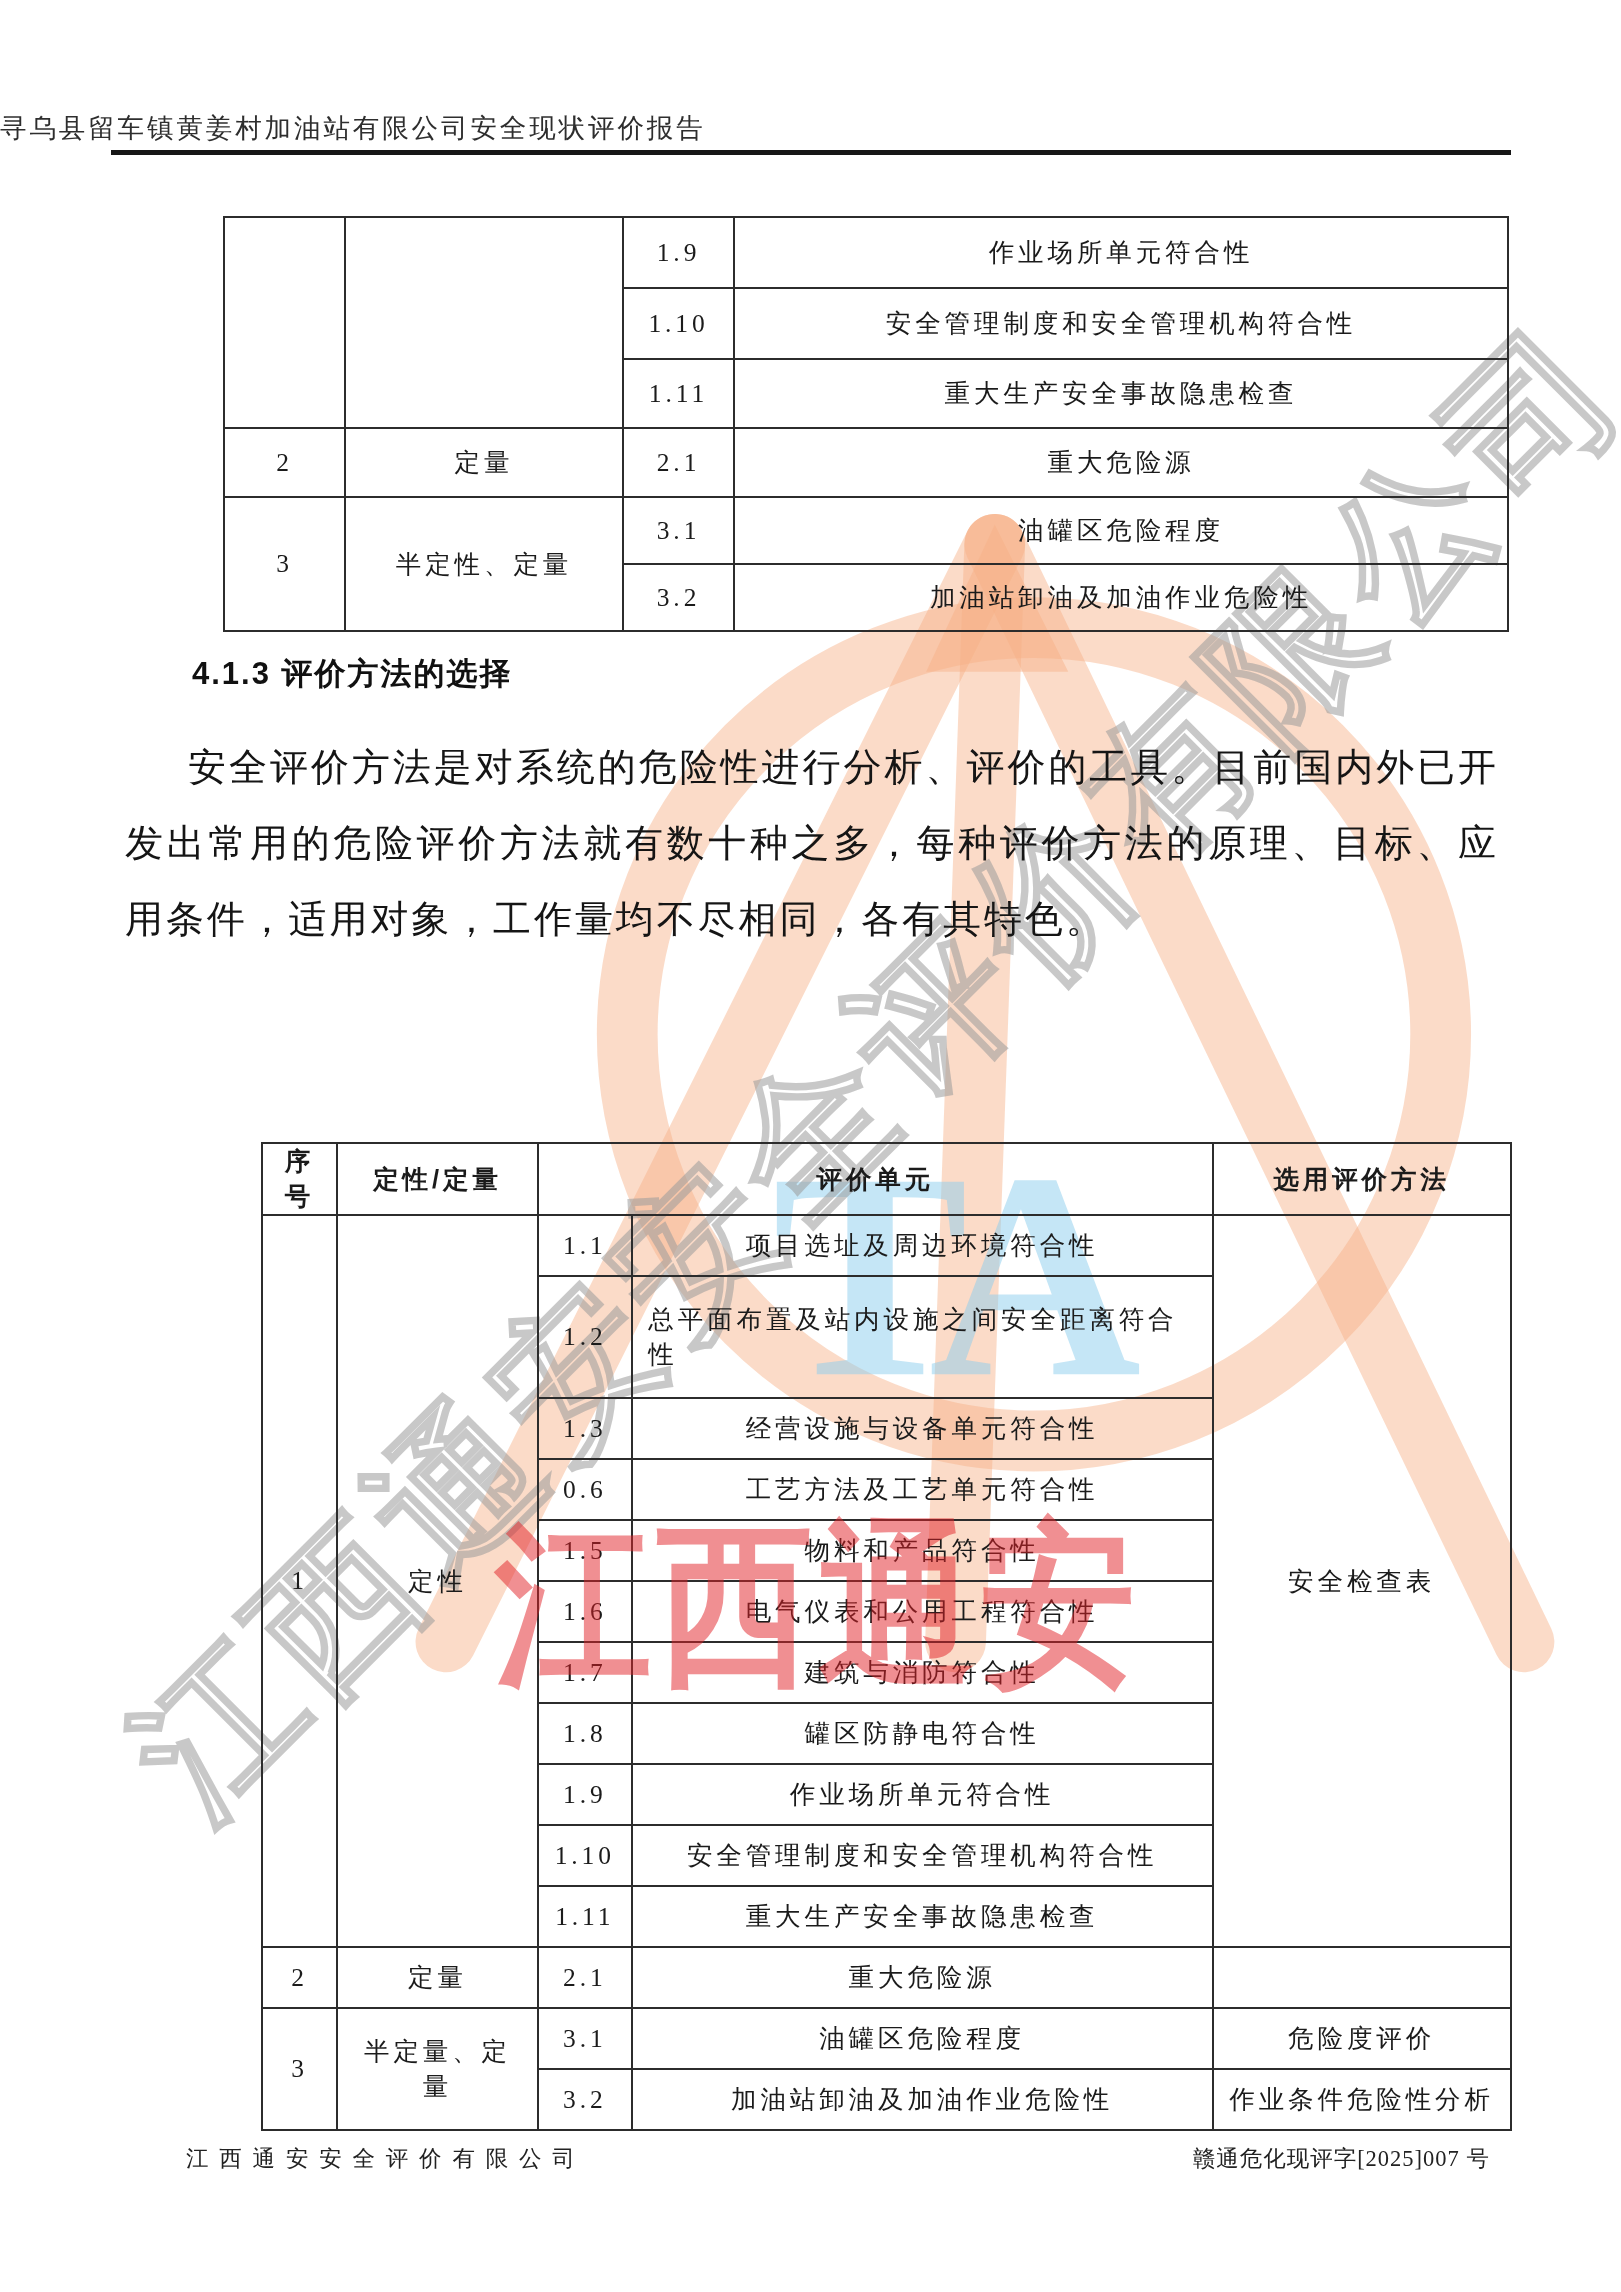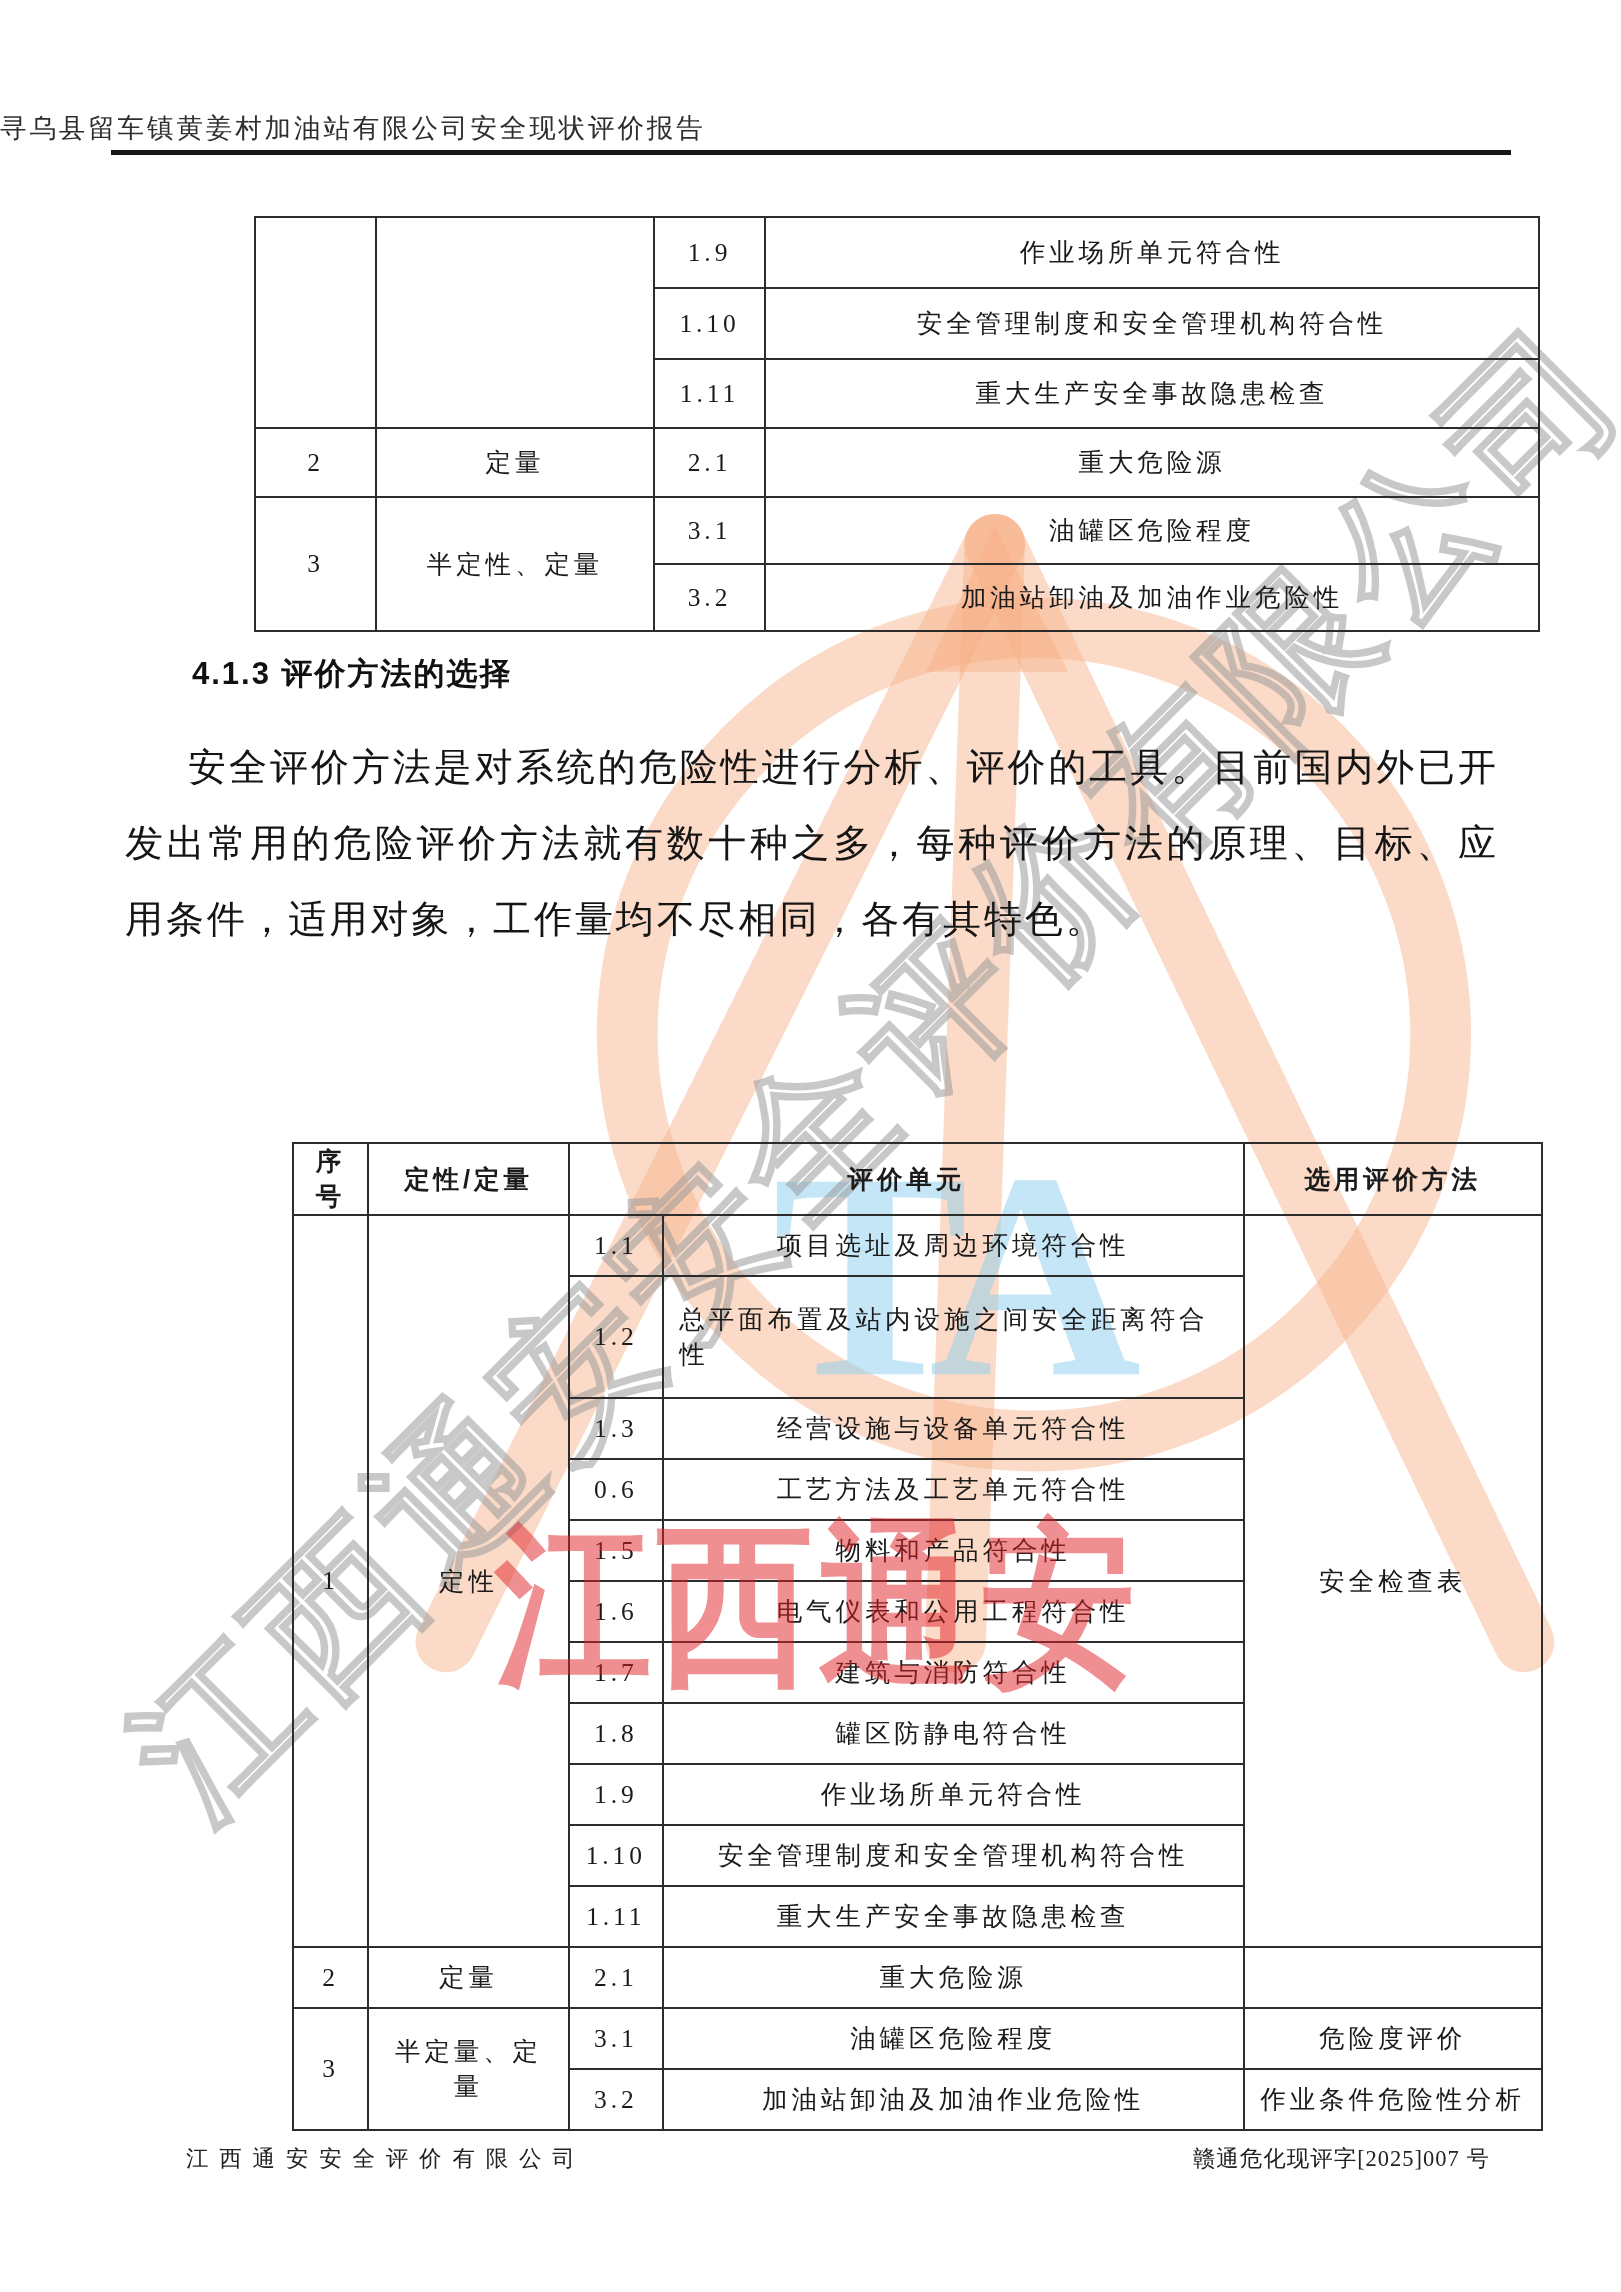--- a/index.html
+++ b/index.html
@@ -7,21 +7,21 @@
     position:relative;width:1621px;height:2293px;margin:0 auto;background:#ffffff;
     overflow:hidden;font-family:"Liberation Serif","DejaVu Serif",serif;color:#1b1b1b;
   }
   .fg{position:absolute;z-index:1;}
   .wm{position:absolute;left:0;top:0;z-index:0;pointer-events:none;}
   .wm-over{z-index:2;}
   
   .hdr-title{top:110px;left:0;width:100%;font-size:26.5px;letter-spacing:2.9px;color:#2e2e2e;}
   .hdr-rule{left:111px;top:150px;width:1400px;height:4.9px;background:#161616;}
   
-  table.doc{border-collapse:collapse;table-layout:fixed;margin-left:31px;}
+  table.doc{border-collapse:collapse;table-layout:fixed;}
   table.doc td{border:2px solid #2c2c2c;text-align:center;vertical-align:middle;
     font-size:25.5px;letter-spacing:3.9px;padding:0 15.7px;overflow:hidden;}
   td.u.long{text-align:left;}
   .t-top{left:223px;top:216px;}
   .t-main{left:261px;top:1142px;}
   .t-main td.hd{font-family:"Liberation Sans","DejaVu Sans",sans-serif;font-weight:bold;font-size:25.5px;}
   tr.r72{height:71px}tr.r70{height:69px}tr.r68{height:67px}
   tr.r61{height:60px}tr.r62{height:61px}tr.r124{height:122px}
   
   .sec-heading{left:192px;top:653px;font-family:"Liberation Sans","DejaVu Sans",sans-serif;

